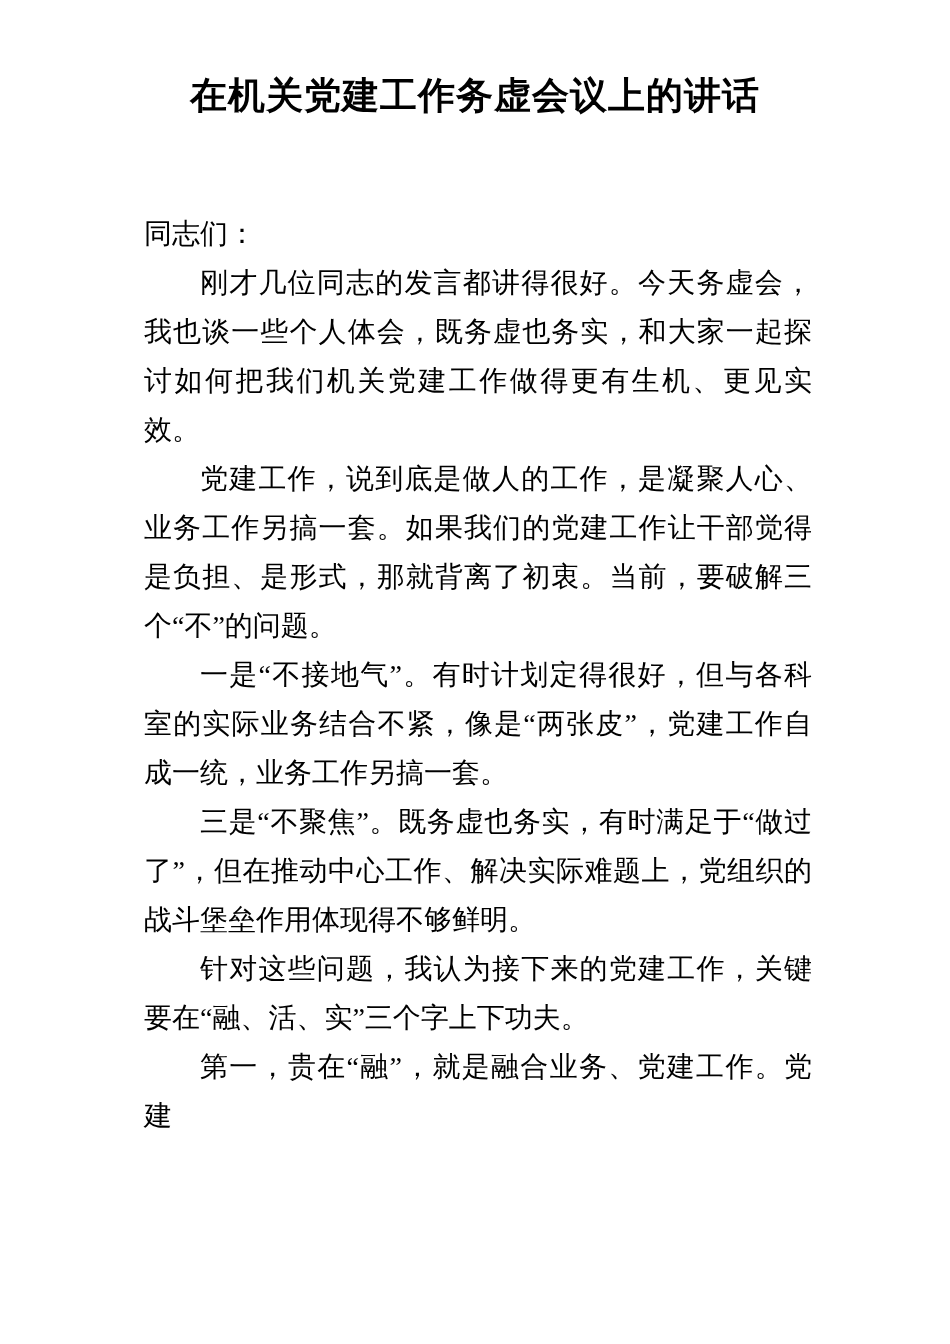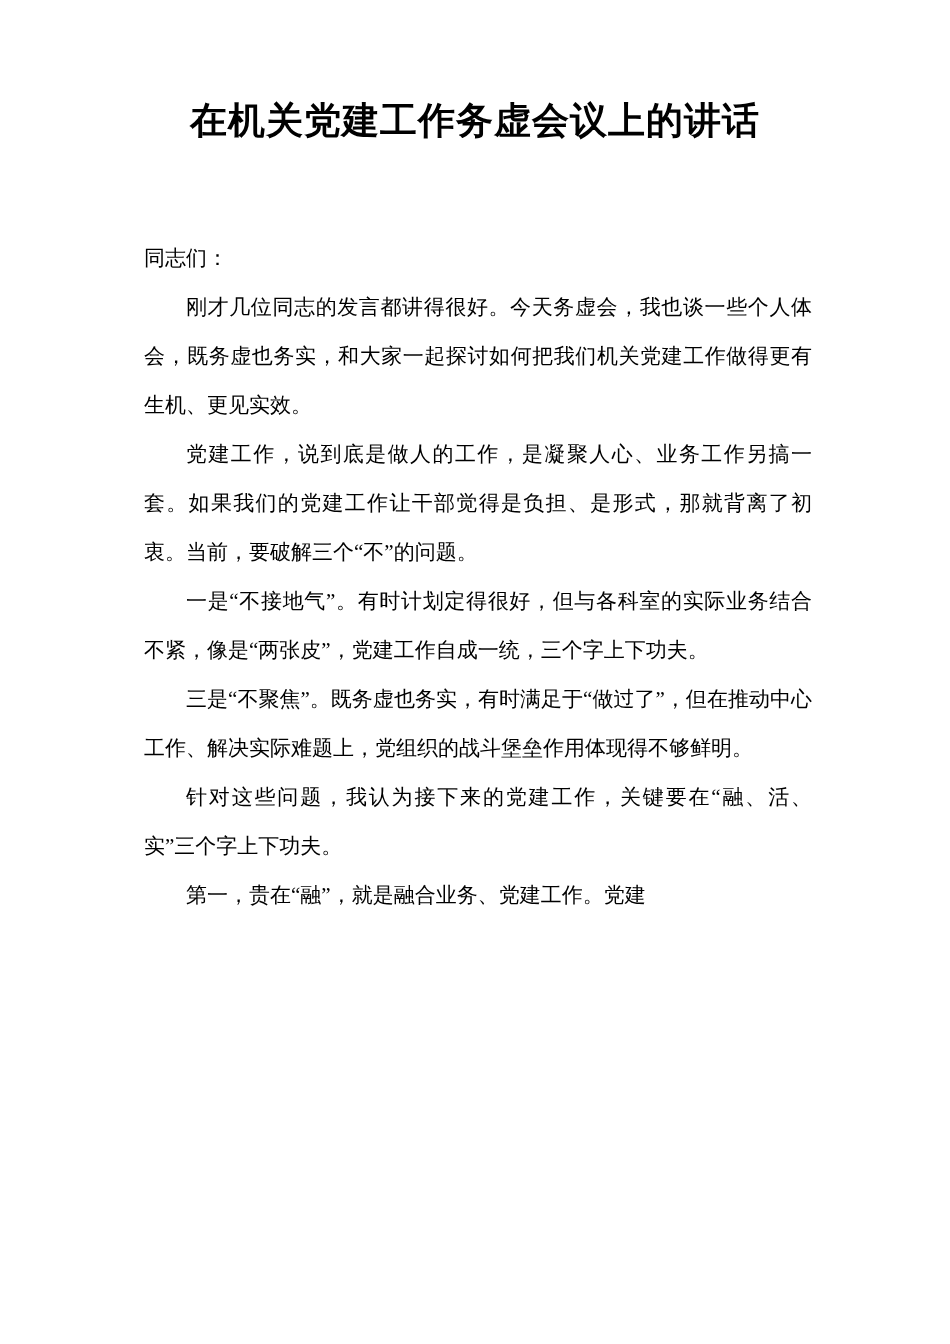--- a/index.html
+++ b/index.html
@@ -12,32 +12,32 @@
     width: 950px;
     height: 1344px;
     margin: 0 auto;
     background: #ffffff;
     color: #000000;
     overflow: hidden;
     font-family: "Liberation Serif", "DejaVu Serif", serif;
   }
   .doc-title {
     margin: 0;
-    padding-top: 92px;
+    padding-top: 67px;
     text-align: center;
     font-size: 37px;
     line-height: 58px;
     font-weight: bold;
     letter-spacing: 1px;
   }
   .doc-body {
     margin-top: 84px;
     margin-left: 144px;
     width: 668px;
-    font-size: 21px;
+    font-size: 28px;
     line-height: 49px;
     text-align: justify;
     text-justify: inter-ideograph;
   }
   .doc-body p {
     margin: 0;
     padding: 0;
   }
   .salutation {
     text-indent: 0;
@@ -48,18 +48,18 @@
 </style>
 </head>
 <body>
 
 <div class="page">
   <h1 class="doc-title">在机关党建工作务虚会议上的讲话</h1>
   <div class="doc-body">
     <p class="salutation">同志们：</p>
     <p class="para">刚才几位同志的发言都讲得很好。今天务虚会，我也谈一些个人体会，既务虚也务实，和大家一起探讨如何把我们机关党建工作做得更有生机、更见实效。</p>
     <p class="para">党建工作，说到底是做人的工作，是凝聚人心、业务工作另搞一套。如果我们的党建工作让干部觉得是负担、是形式，那就背离了初衷。当前，要破解三个“不”的问题。</p>
-    <p class="para">一是“不接地气”。有时计划定得很好，但与各科室的实际业务结合不紧，像是“两张皮”，党建工作自成一统，三个字上下功夫。</p>
+    <p class="para">一是“不接地气”。有时计划定得很好，但与各科室的实际业务结合不紧，像是“两张皮”，党建工作自成一统，业务工作另搞一套。</p>
     <p class="para">三是“不聚焦”。既务虚也务实，有时满足于“做过了”，但在推动中心工作、解决实际难题上，党组织的战斗堡垒作用体现得不够鲜明。</p>
     <p class="para">针对这些问题，我认为接下来的党建工作，关键要在“融、活、实”三个字上下功夫。</p>
     <p class="para">第一，贵在“融”，就是融合业务、党建工作。党建</p>
   </div>
 </div>
 
 </body></html>

